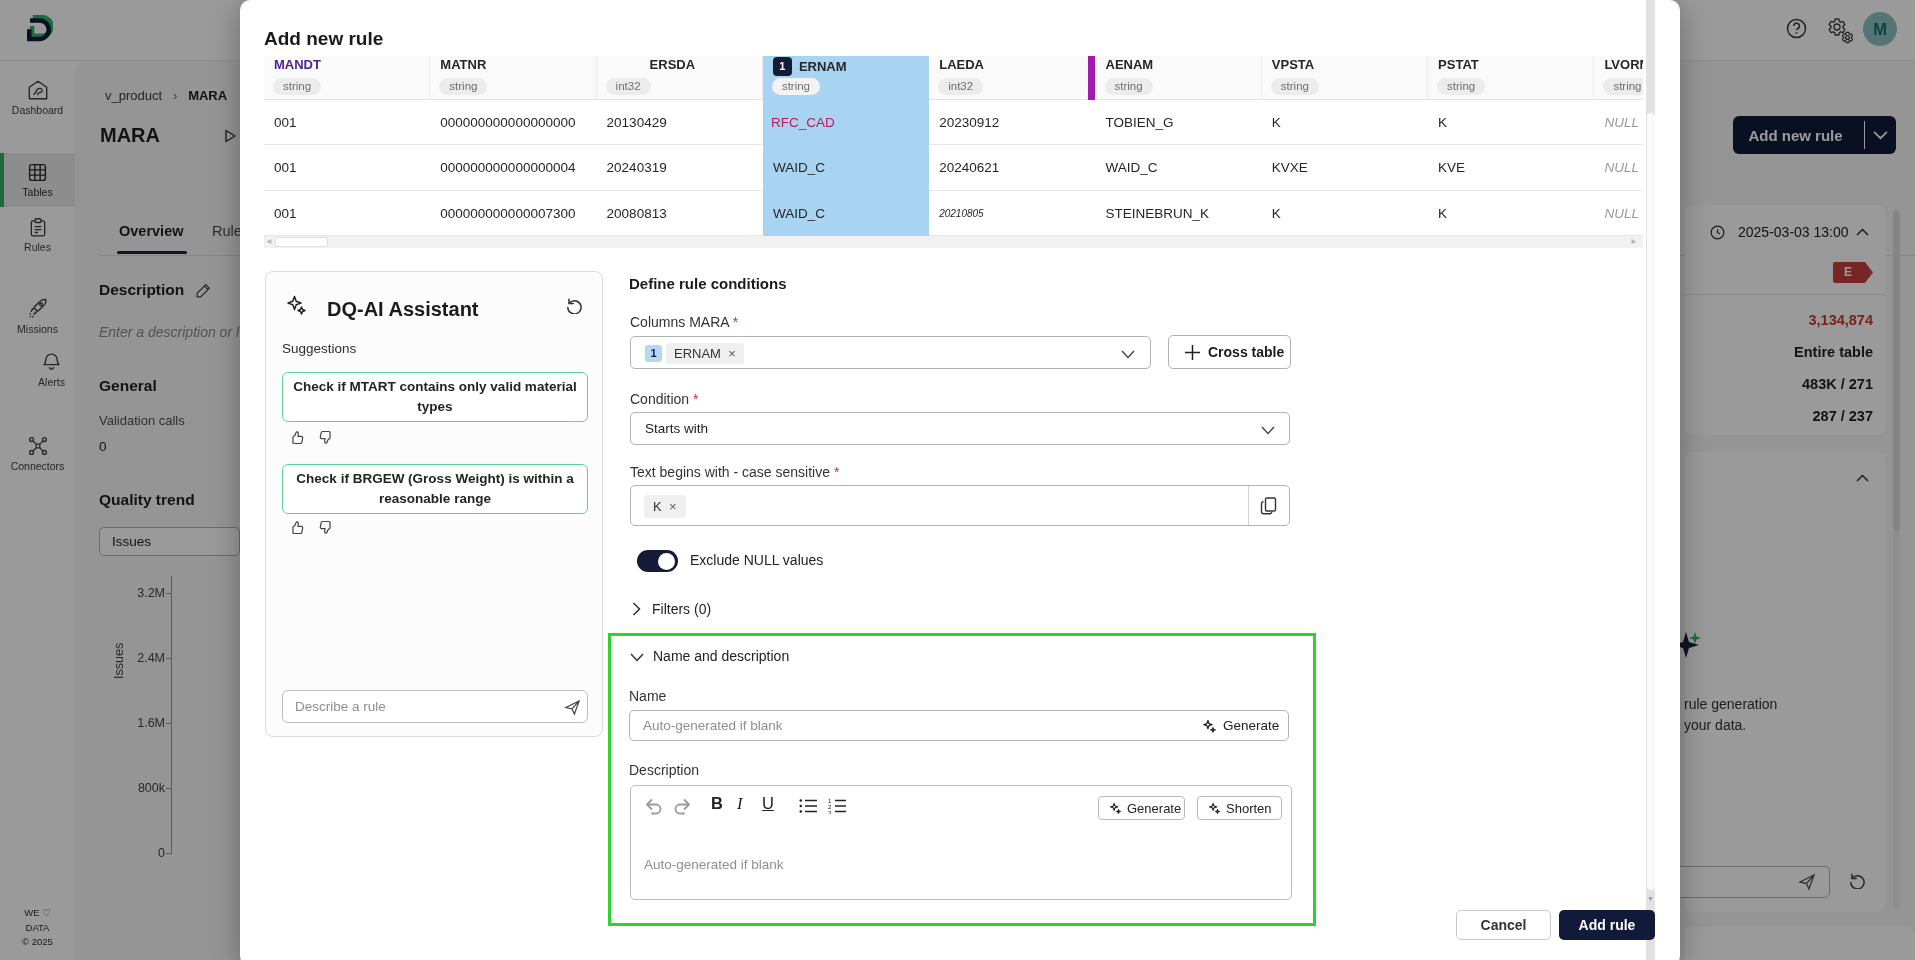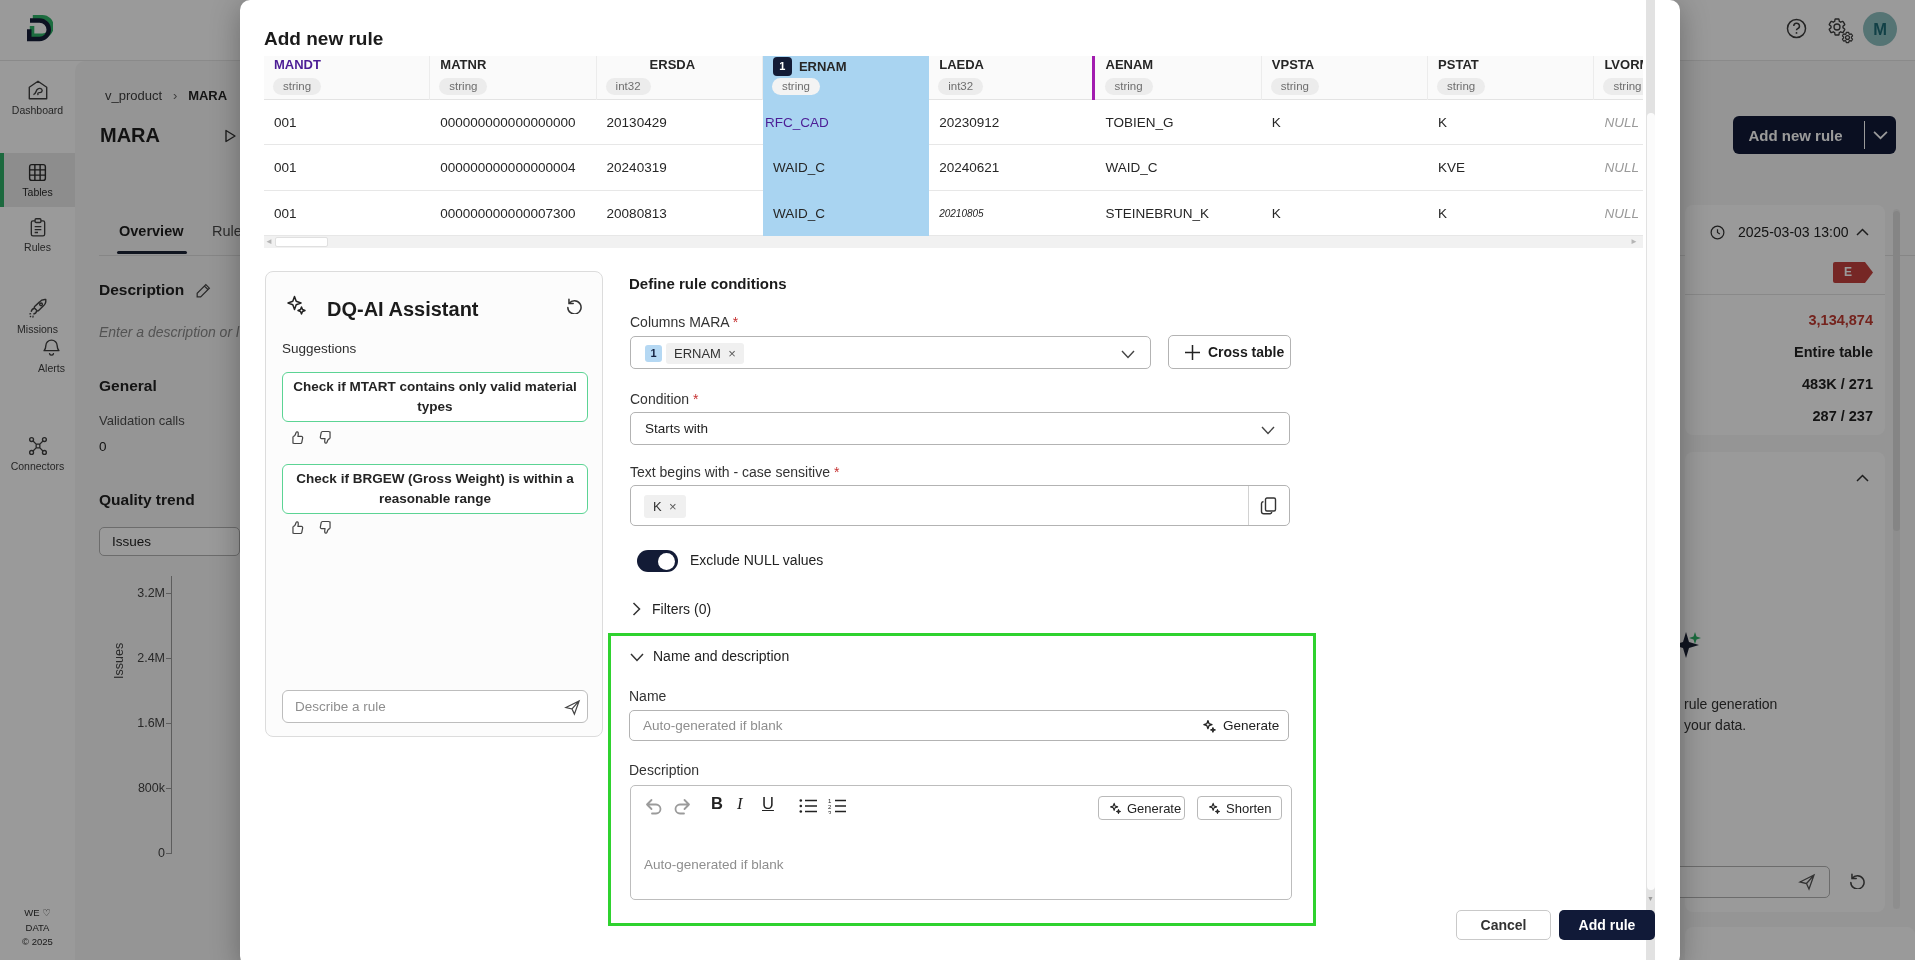--- a/index.html
+++ b/index.html
@@ -75,21 +75,21 @@
       </svg>Rules
     </div>
     <div class="navitem" style="top:237px;">
       <svg width="22" height="22" viewBox="0 0 24 24" fill="none" stroke="#3f3f3f" stroke-width="1.5" stroke-linejoin="round">
         <path d="M13.5 4.5 c2-2.5 5-3 7-2.8 .2 2-.3 5-2.8 7 l-5 5 c-.5.5-1.4.5-1.9 0 l-2.5-2.5 c-.5-.5-.5-1.4 0-1.9 z"></path>
         <circle cx="15.3" cy="6.9" r="1.5"></circle>
         <path d="M8 11.5 c-1.8.2-3 1.5-3.5 3.5 M10.5 14 c-.2 1.8-1.5 3-3.5 3.5"></path>
         <path d="M4.5 17 l-2 .5 M6.8 19.3 l-.5 2 M3.2 20.8 l1.2-1.2" stroke-width="1.3"></path>
       </svg>Missions
     </div>
-    <div class="navitem" style="top:276px;padding-left:28px;">
+    <div class="navitem" style="top:290px;padding-left:28px;">
       <svg width="21" height="22" viewBox="0 0 24 24" fill="none" stroke="#3f3f3f" stroke-width="1.6" stroke-linejoin="round">
         <path d="M12 3 a6.5 6.5 0 0 1 6.5 6.5 c0 3.5 1 4.5 2 5.5 h-17 c1-1 2-2 2-5.5 A6.5 6.5 0 0 1 12 3 z"></path>
         <path d="M9.8 18.5 a2.3 2.3 0 0 0 4.4 0" stroke-linecap="round"></path>
       </svg>Alerts
     </div>
     <div class="navitem" style="top:374px;">
       <svg width="22" height="22" viewBox="0 0 24 24" fill="none" stroke="#3f3f3f" stroke-width="1.5">
         <circle cx="5" cy="5" r="2.1"></circle>
           <circle cx="19" cy="5" r="2.1"></circle>
           <circle cx="5" cy="19" r="2.1"></circle>
@@ -203,21 +203,21 @@
           <div style="position:absolute;left:9px;top:22px;height:17px;padding:0 10px;background:#ececec;border-radius:9px;font-size:11.5px;color:#6e6e6e;line-height:17px;display:inline-block;">string</div>
         </div>
         <div style="position:absolute;left:332.6px;top:0;width:166.3px;height:44px;border-right:1px solid #ececec;">
           <div style="position:absolute;left:10px;top:1px;font-size:13px;font-weight:700;color:#262626;white-space:nowrap;margin-left:43px;">ERSDA</div>
           <div style="position:absolute;left:9px;top:22px;height:17px;padding:0 10px;background:#ececec;border-radius:9px;font-size:11.5px;color:#6e6e6e;line-height:17px;display:inline-block;">int32</div>
         </div>
         <div style="position:absolute;left:498.90000000000003px;top:0;width:166.3px;height:44px;background:#a9d4f1;border-right:1px solid #a9d4f1;">
           <div style="position:absolute;left:10px;top:1px;font-size:13px;font-weight:700;color:#262626;white-space:nowrap;"><span style="display:inline-block;width:19px;height:19px;background:#131b36;color:#fff;border-radius:4px;font-size:11px;font-weight:700;text-align:center;line-height:19px;vertical-align:1px;margin-right:7px;">1</span>ERNAM</div>
           <div style="position:absolute;left:9px;top:22px;height:17px;padding:0 10px;background:#f3f3f3;border-radius:9px;font-size:11.5px;color:#6e6e6e;line-height:17px;display:inline-block;">string</div>
         </div>
-        <div style="position:absolute;left:665.2px;top:0;width:166.3px;height:44px;border-right:3px solid #a21caf;text-align:right;">
+        <div style="position:absolute;left:665.2px;top:0;width:166.3px;height:44px;border-right:7px solid #a21caf;text-align:right;">
           <div style="position:absolute;left:10px;top:1px;font-size:13px;font-weight:700;color:#262626;white-space:nowrap;">LAEDA</div>
           <div style="position:absolute;left:9px;top:22px;height:17px;padding:0 10px;background:#ececec;border-radius:9px;font-size:11.5px;color:#6e6e6e;line-height:17px;display:inline-block;">int32</div>
         </div>
         <div style="position:absolute;left:831.5px;top:0;width:166.3px;height:44px;border-right:1px solid #ececec;">
           <div style="position:absolute;left:10px;top:1px;font-size:13px;font-weight:700;color:#262626;white-space:nowrap;">AENAM</div>
           <div style="position:absolute;left:9px;top:22px;height:17px;padding:0 10px;background:#ececec;border-radius:9px;font-size:11.5px;color:#6e6e6e;line-height:17px;display:inline-block;">string</div>
         </div>
         <div style="position:absolute;left:997.8000000000001px;top:0;width:166.3px;height:44px;border-right:1px solid #ececec;">
           <div style="position:absolute;left:10px;top:1px;font-size:13px;font-weight:700;color:#262626;white-space:nowrap;">VPSTA</div>
           <div style="position:absolute;left:9px;top:22px;height:17px;padding:0 10px;background:#ececec;border-radius:9px;font-size:11.5px;color:#6e6e6e;line-height:17px;display:inline-block;">string</div>
@@ -229,34 +229,35 @@
         <div style="position:absolute;left:1330.4px;top:0;width:166.3px;height:44px;border-right:1px solid #ececec;">
           <div style="position:absolute;left:10px;top:1px;font-size:13px;font-weight:700;color:#262626;white-space:nowrap;">LVORM</div>
           <div style="position:absolute;left:9px;top:22px;height:17px;padding:0 10px;background:#ececec;border-radius:9px;font-size:11.5px;color:#6e6e6e;line-height:17px;display:inline-block;">string</div>
         </div>
       </div>
     <div id="tbody" style="position:absolute;left:0;top:44px;width:1500px;">
         <div style="position:absolute;left:0;top:0px;width:1500px;height:45.3px;border-bottom:1px solid #e7e7e7;">
           <div style="position:absolute;left:0px;top:0;width:166.3px;height:45.3px;line-height:45.3px;padding-left:10px;font-size:13.5px;color:#262626;white-space:nowrap;overflow:hidden;">001</div>
           <div style="position:absolute;left:166.3px;top:0;width:166.3px;height:45.3px;line-height:45.3px;padding-left:10px;font-size:13.5px;color:#262626;white-space:nowrap;overflow:hidden;">000000000000000000</div>
           <div style="position:absolute;left:332.6px;top:0;width:166.3px;height:45.3px;line-height:45.3px;padding-left:10px;font-size:13.5px;color:#262626;white-space:nowrap;overflow:hidden;">20130429</div>
-          <div style="position:absolute;left:498.90000000000003px;top:0;width:166.3px;height:45.3px;line-height:45.3px;padding-left:2px;font-size:13.5px;color:#4c1d95;white-space:nowrap;overflow:hidden;background:#a9d4f1;">RFC_CAD</div>
+          <div style="position:absolute;left:498.90000000000003px;top:0;width:166.3px;height:45.3px;line-height:45.3px;padding-left:8px;font-size:13.5px;color:#be185d;white-space:nowrap;overflow:hidden;background:#a9d4f1;">RFC_CAD</div>
           <div style="position:absolute;left:665.2px;top:0;width:166.3px;height:45.3px;line-height:45.3px;padding-left:10px;font-size:13.5px;color:#262626;white-space:nowrap;overflow:hidden;">20230912</div>
           <div style="position:absolute;left:831.5px;top:0;width:166.3px;height:45.3px;line-height:45.3px;padding-left:10px;font-size:13.5px;color:#262626;white-space:nowrap;overflow:hidden;">TOBIEN_G</div>
           <div style="position:absolute;left:997.8000000000001px;top:0;width:166.3px;height:45.3px;line-height:45.3px;padding-left:10px;font-size:13.5px;color:#262626;white-space:nowrap;overflow:hidden;">K</div>
           <div style="position:absolute;left:1164.1000000000001px;top:0;width:166.3px;height:45.3px;line-height:45.3px;padding-left:10px;font-size:13.5px;color:#262626;white-space:nowrap;overflow:hidden;">K</div>
           <div style="position:absolute;left:1330.4px;top:0;width:166.3px;height:45.3px;line-height:45.3px;padding-left:10px;font-size:13.5px;color:#262626;white-space:nowrap;overflow:hidden;font-style:italic;color:#9a9a9a;">NULL</div>
         </div>
         <div style="position:absolute;left:0;top:45.3px;width:1500px;height:45.3px;border-bottom:1px solid #e7e7e7;">
           <div style="position:absolute;left:0px;top:0;width:166.3px;height:45.3px;line-height:45.3px;padding-left:10px;font-size:13.5px;color:#262626;white-space:nowrap;overflow:hidden;">001</div>
           <div style="position:absolute;left:166.3px;top:0;width:166.3px;height:45.3px;line-height:45.3px;padding-left:10px;font-size:13.5px;color:#262626;white-space:nowrap;overflow:hidden;">000000000000000004</div>
           <div style="position:absolute;left:332.6px;top:0;width:166.3px;height:45.3px;line-height:45.3px;padding-left:10px;font-size:13.5px;color:#262626;white-space:nowrap;overflow:hidden;">20240319</div>
           <div style="position:absolute;left:498.90000000000003px;top:0;width:166.3px;height:45.3px;line-height:45.3px;padding-left:10px;font-size:13.5px;color:#262626;white-space:nowrap;overflow:hidden;background:#a9d4f1;">WAID_C</div>
           <div style="position:absolute;left:665.2px;top:0;width:166.3px;height:45.3px;line-height:45.3px;padding-left:10px;font-size:13.5px;color:#262626;white-space:nowrap;overflow:hidden;">20240621</div>
           <div style="position:absolute;left:831.5px;top:0;width:166.3px;height:45.3px;line-height:45.3px;padding-left:10px;font-size:13.5px;color:#262626;white-space:nowrap;overflow:hidden;">WAID_C</div>
+          <div style="position:absolute;left:997.8000000000001px;top:0;width:166.3px;height:45.3px;line-height:45.3px;padding-left:10px;font-size:13.5px;color:#262626;white-space:nowrap;overflow:hidden;">KVXE</div>
           <div style="position:absolute;left:1164.1000000000001px;top:0;width:166.3px;height:45.3px;line-height:45.3px;padding-left:10px;font-size:13.5px;color:#262626;white-space:nowrap;overflow:hidden;">KVE</div>
           <div style="position:absolute;left:1330.4px;top:0;width:166.3px;height:45.3px;line-height:45.3px;padding-left:10px;font-size:13.5px;color:#262626;white-space:nowrap;overflow:hidden;font-style:italic;color:#9a9a9a;">NULL</div>
         </div>
         <div style="position:absolute;left:0;top:90.6px;width:1500px;height:45.3px;border-bottom:1px solid #e7e7e7;">
           <div style="position:absolute;left:0px;top:0;width:166.3px;height:45.3px;line-height:45.3px;padding-left:10px;font-size:13.5px;color:#262626;white-space:nowrap;overflow:hidden;">001</div>
           <div style="position:absolute;left:166.3px;top:0;width:166.3px;height:45.3px;line-height:45.3px;padding-left:10px;font-size:13.5px;color:#262626;white-space:nowrap;overflow:hidden;">000000000000007300</div>
           <div style="position:absolute;left:332.6px;top:0;width:166.3px;height:45.3px;line-height:45.3px;padding-left:10px;font-size:13.5px;color:#262626;white-space:nowrap;overflow:hidden;">20080813</div>
           <div style="position:absolute;left:498.90000000000003px;top:0;width:166.3px;height:45.3px;line-height:45.3px;padding-left:10px;font-size:13.5px;color:#262626;white-space:nowrap;overflow:hidden;background:#a9d4f1;">WAID_C</div>
           <div style="position:absolute;left:665.2px;top:0;width:166.3px;height:45.3px;line-height:45.3px;padding-left:10px;font-size:10px;color:#262626;white-space:nowrap;overflow:hidden;font-style:italic;">20210805</div>
           <div style="position:absolute;left:831.5px;top:0;width:166.3px;height:45.3px;line-height:45.3px;padding-left:10px;font-size:13.5px;color:#262626;white-space:nowrap;overflow:hidden;">STEINEBRUN_K</div>

